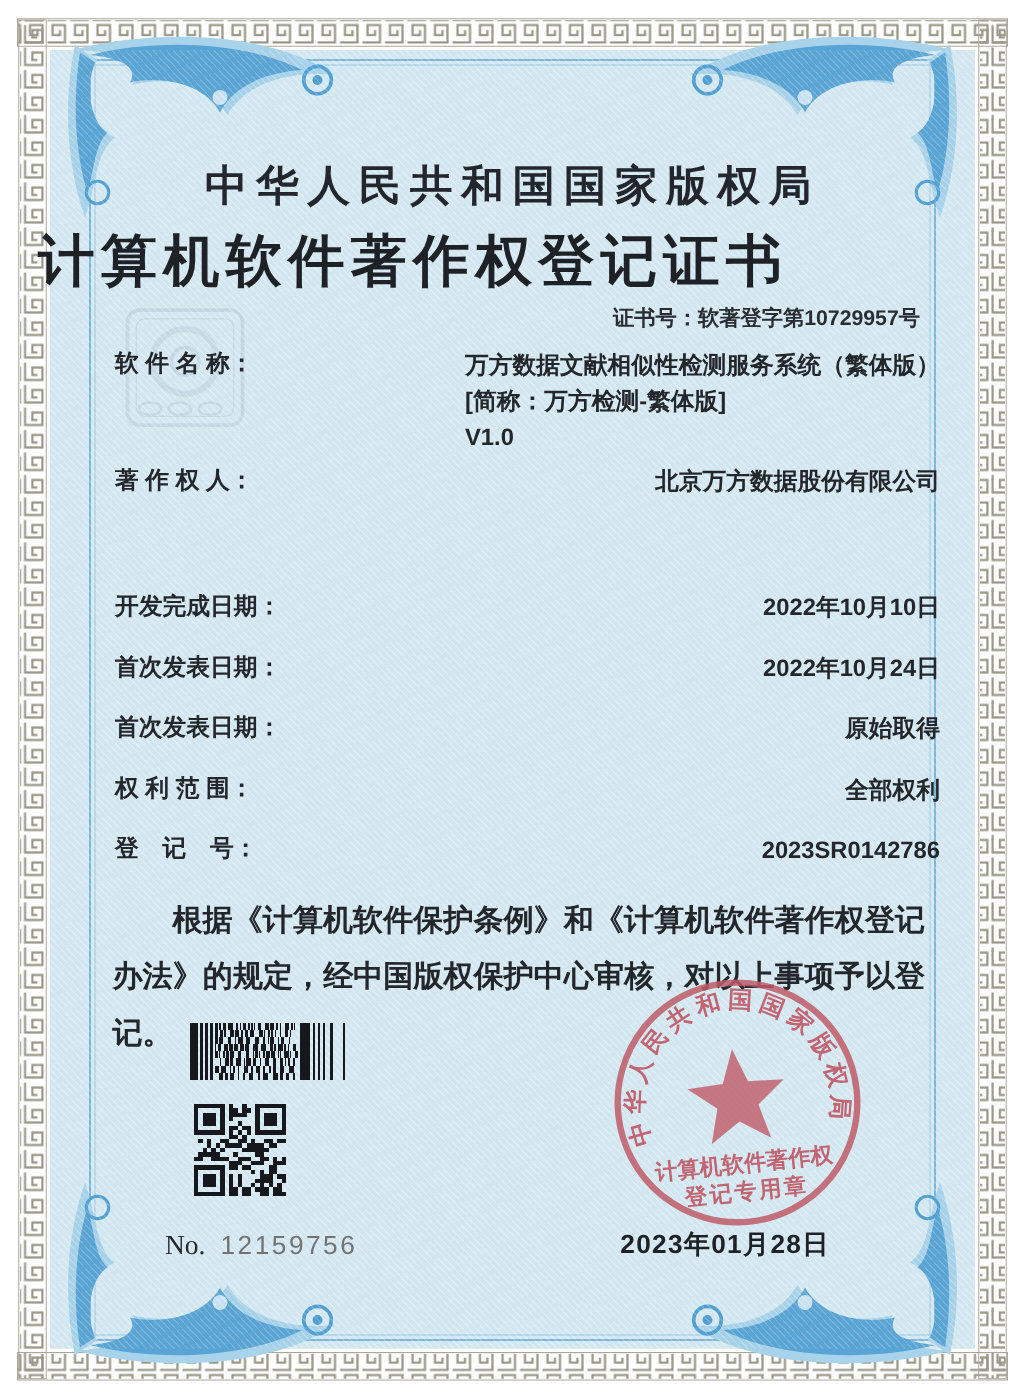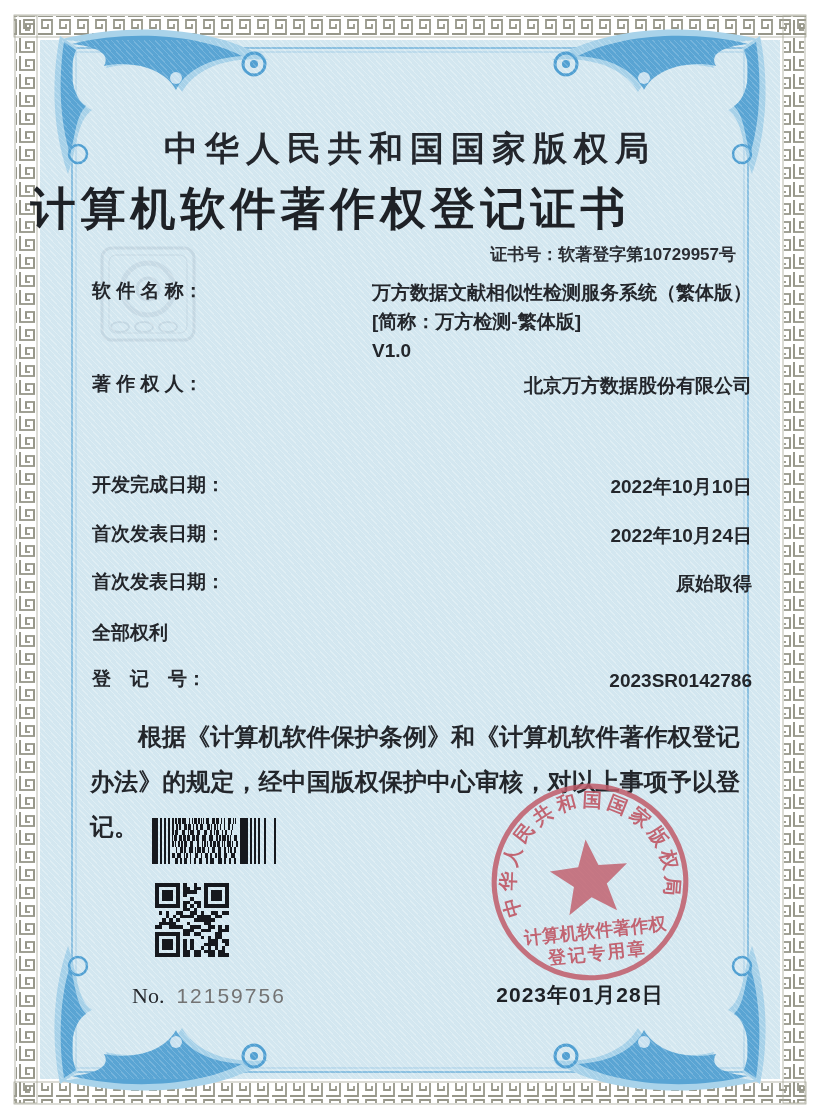--- a/index.html
+++ b/index.html
@@ -117,20 +117,21 @@
   </div>
   <div class="field-row" style="top:521px">
     <div class="field-label">首次发表日期：</div>
     <div class="field-value">2022年10月24日</div>
   </div>
   <div class="field-row" style="top:569px">
     <div class="field-label">首次发表日期：</div>
     <div class="field-value">原始取得</div>
   </div>
   <div class="field-row" style="top:618px">
+    <div class="field-label">权 利 范 围：</div>
     <div class="field-value">全部权利</div>
   </div>
   <div class="field-row" style="top:666px">
     <div class="field-label">登　记　号：</div>
     <div class="field-value">2023SR0142786</div>
   </div>
 
   <p class="txt statement">根据《计算机软件保护条例》和《计算机软件著作权登记办法》的规定，经中国版权保护中心审核，对以上事项予以登记。</p>
 
   <svg id="bc-svg" class="barcode" width="126" height="46" viewBox="0 0 126 46" fill="#16181d" shape-rendering="crispEdges">

